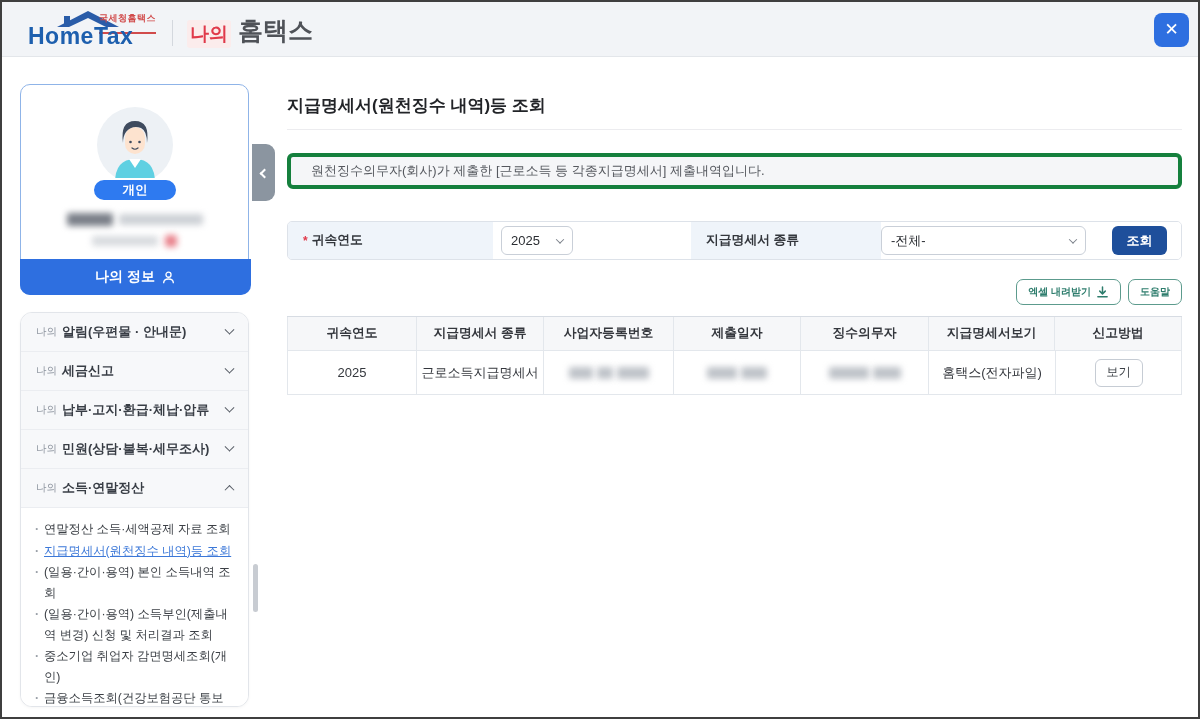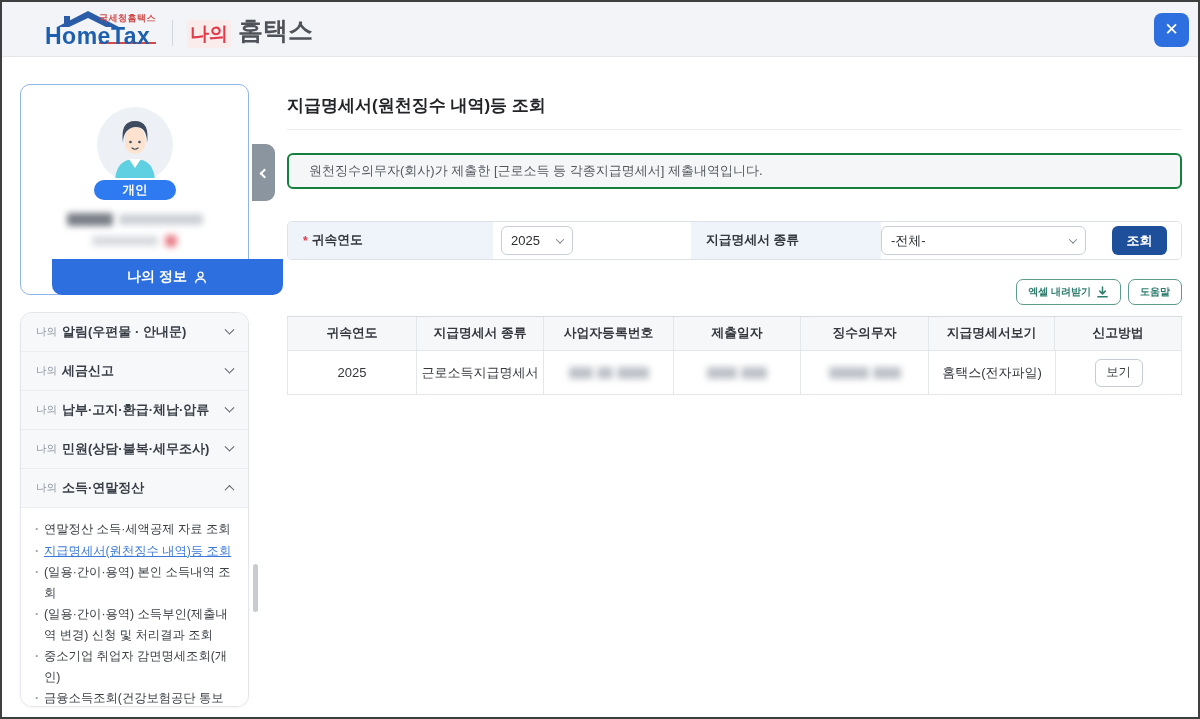--- a/index.html
+++ b/index.html
@@ -12,24 +12,24 @@
   
   .header {
     position:absolute; left:0; top:0; width:100%; height:55px;
     background:#f2f4f7; border-bottom:1px solid #e3e6ea;
   }
   .logo-wrap { position:absolute; left:26px; top:8px; display:flex; align-items:flex-end; }
   .logo-box { position:relative; width:128px; height:40px; }
   .logo-roof { position:absolute; left:28px; top:0; }
   .logo-agency {
     position:absolute; right:0; top:2px; font-size:9px; font-weight:bold; color:#d14b4b;
-    border-bottom:2px solid #d14b4b; padding-bottom:17px; letter-spacing:0.5px;
+    border-bottom:2px solid #d14b4b; padding-bottom:7px; letter-spacing:0.5px;
   }
   .logo-brand {
-    position:absolute; left:0; bottom:0; font-size:23px; font-weight:bold; color:#1d5fae; letter-spacing:0.5px;margin-left:17px;
+    position:absolute; left:0; bottom:0; font-size:23px; font-weight:bold; color:#1d5fae; letter-spacing:0.5px;
   }
   .logo-divider { width:1px; height:26px; background:#d4d8de; margin:0 14px 4px 16px; }
   .page-brand { display:flex; align-items:flex-end; gap:7px; padding-bottom:2px; }
   .brand-red {
     font-size:19px; font-weight:bold; color:#e0394a;
     background:#fbecec; border-radius:3px; padding:1px 3px;
   }
   .brand-rest { font-size:25px; font-weight:bold; color:#4f5258; padding-bottom:1px; }
   .close-btn {
     position:absolute; right:9px; top:11px; width:35px; height:34px;
@@ -47,21 +47,21 @@
     background:#2e7af0; color:#fff; border:2px solid #fff; border-radius:13px;
     font-size:12.5px; font-weight:bold; text-align:center; line-height:20px;
   }
   .blur { filter:blur(3px); border-radius:2px; }
   .p-line1 { position:absolute; left:0; top:128px; width:100%; display:flex; justify-content:center; gap:6px; align-items:center; }
   .p-line2 { position:absolute; left:0; top:150px; width:100%; display:flex; justify-content:center; gap:7px; align-items:center; }
   .my-info-bar {
     position:absolute; left:-1px; bottom:-1px; width:231px; height:36px;
     background:#2e6fe0; border-radius:0 0 10px 10px; border:none; cursor:pointer;
     color:#fff; font-size:14px; font-weight:bold;
-    display:flex; align-items:center; justify-content:center; gap:6px;margin-left:32px;
+    display:flex; align-items:center; justify-content:center; gap:6px;
   }
   .collapse-handle {
     position:absolute; left:250px; top:142px; width:23px; height:57px;
     background:#8b95a0; border:none; border-radius:0 9px 9px 0; cursor:pointer;
   }
   .chev-left {
     display:inline-block; width:7px; height:7px;
     border-left:2px solid #fff; border-bottom:2px solid #fff;
     transform:rotate(45deg); margin-left:2px;
   }
@@ -86,21 +86,21 @@
     line-height:20.5px; margin-bottom:1px; cursor:pointer;
   }
   .sub-item::before { content:"·"; position:absolute; left:1px; top:0; color:#9aa0a8; font-weight:bold; }
   .sub-item.active { color:#3c78d8; text-decoration:underline; }
   .side-scrollbar { position:absolute; left:251px; top:562px; width:5px; height:48px; background:#c8ccd2; border-radius:3px; }
   
   .page-title { position:absolute; left:285px; top:92px; font-size:17px; font-weight:bold; color:#222428; }
   .title-divider { position:absolute; left:285px; top:127px; width:895px; height:1px; background:#ececef; }
   .info-box {
     position:absolute; left:285px; top:151px; width:895px; height:36px;
-    background:#f5f6f8; border:2px solid #15803d; border-radius:6px;
+    background:#f5f6f8; border:4px solid #15803d; border-radius:6px;
     display:flex; align-items:center; padding-left:20px;
     font-size:13px; color:#55585e;
   }
   .filter-bar {
     position:absolute; left:285px; top:219px; width:895px; height:39px;
     border:1px solid #dde2e9; border-radius:5px; display:flex; align-items:stretch; overflow:hidden; background:#fff;
   }
   .f-label {
     background:#eff4fa; display:flex; align-items:center; padding-left:15px;
     font-size:12.8px; font-weight:bold; color:#33363c;

